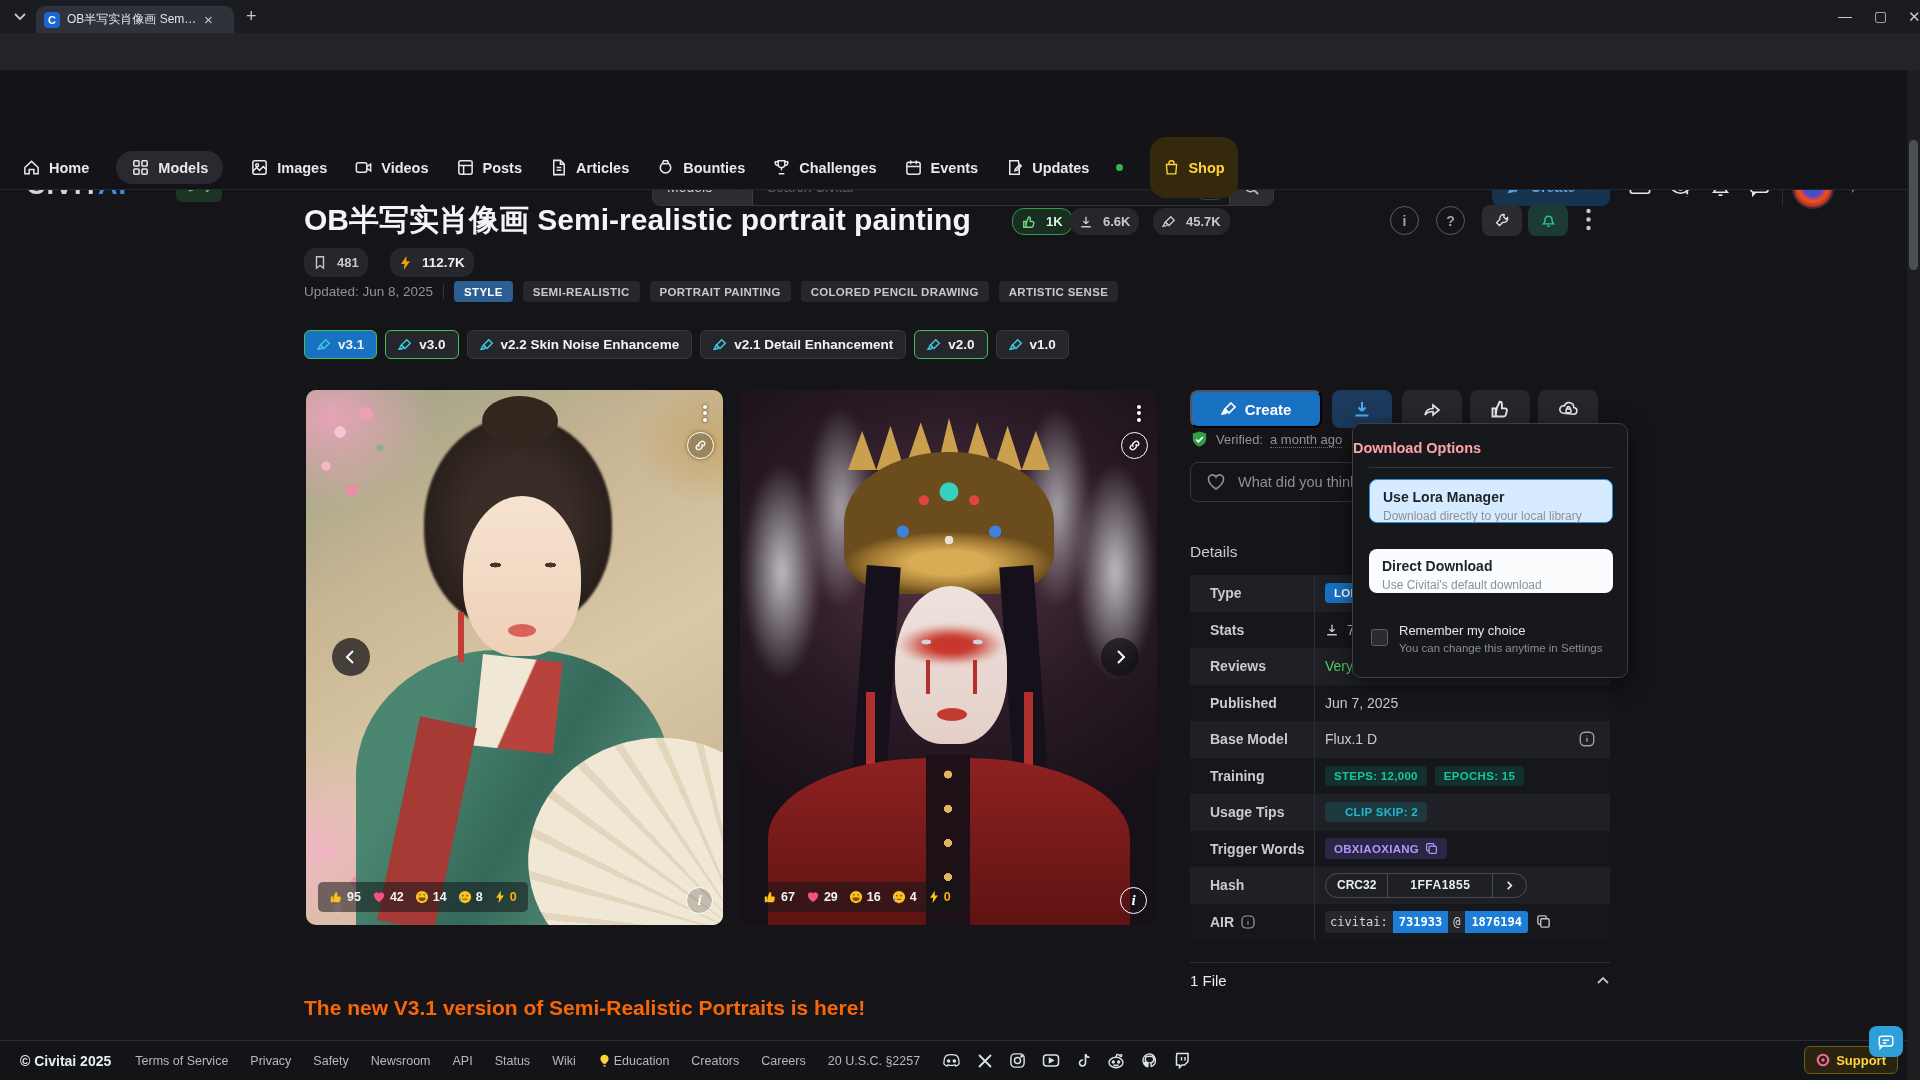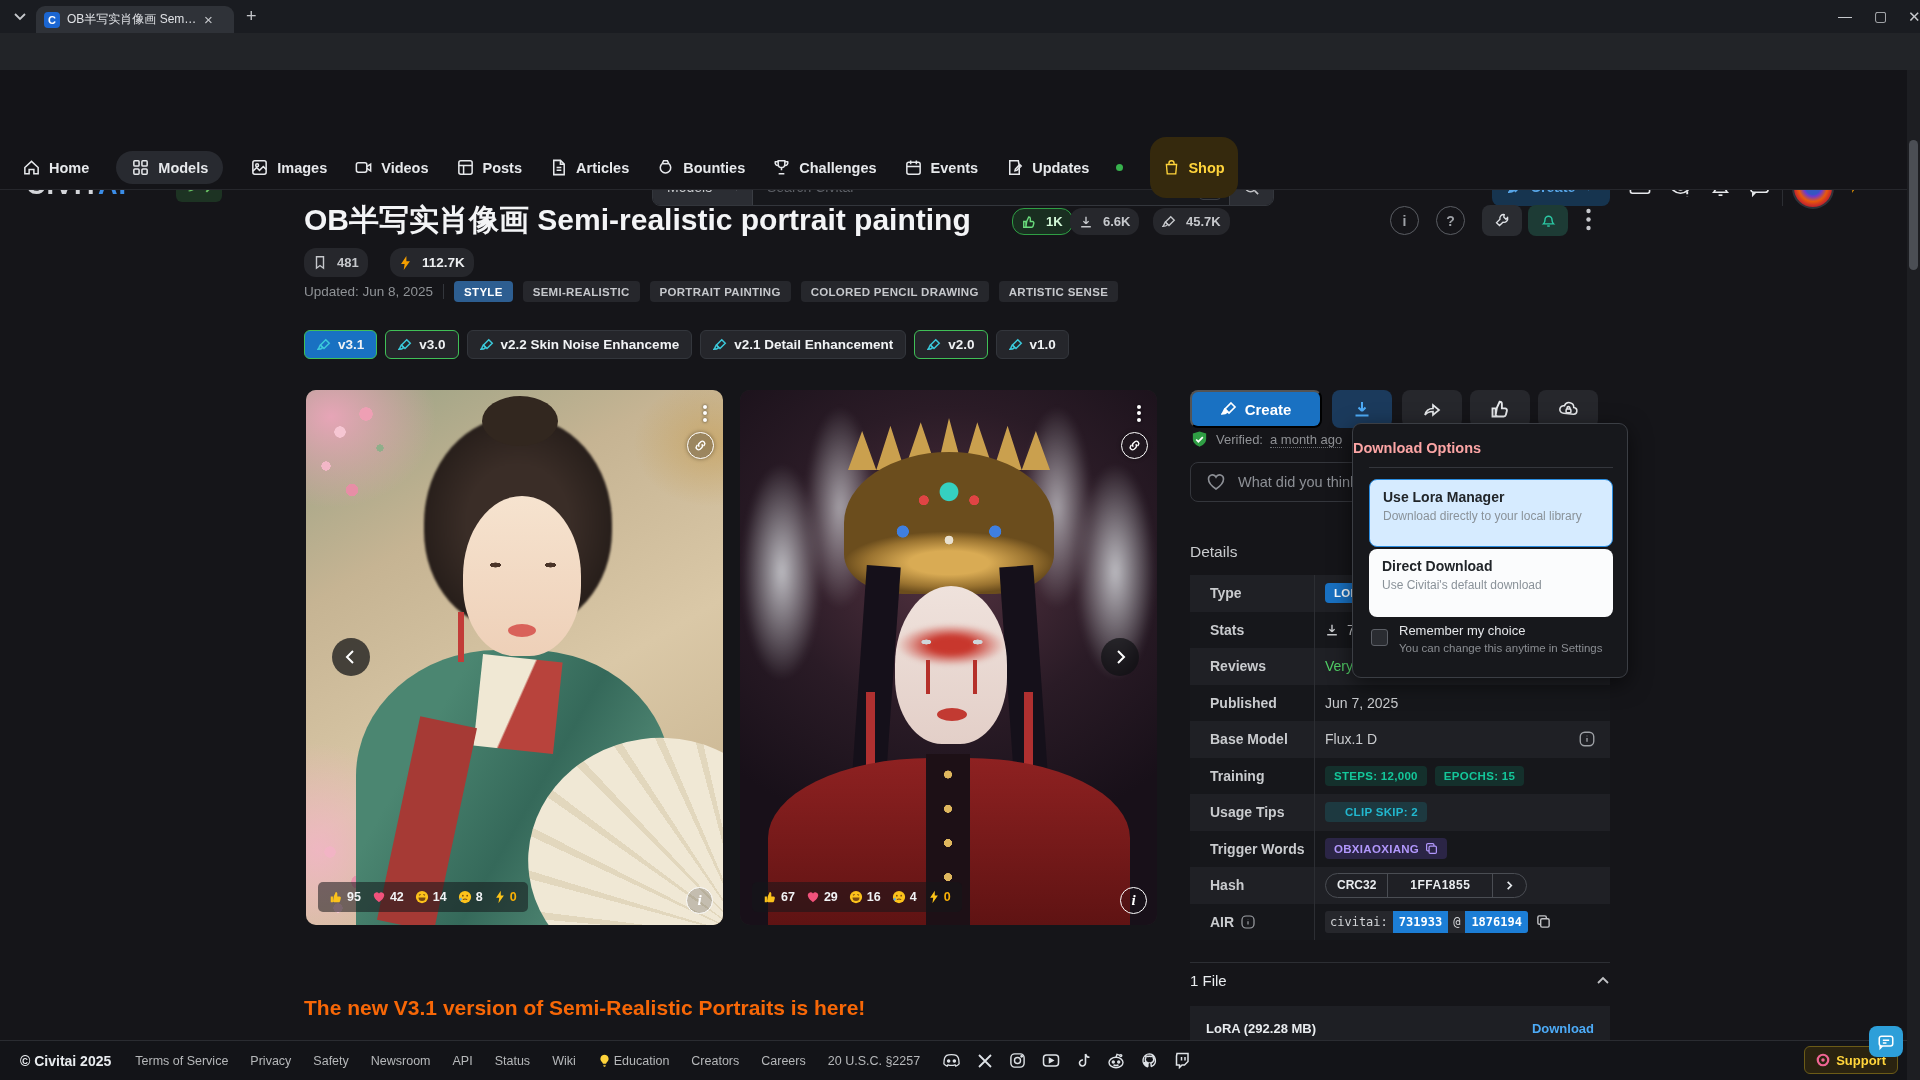--- a/index.html
+++ b/index.html
@@ -232,21 +232,21 @@
   #file-row { left:1190px; top:1006px; width:420px; height:44px; background:#1e1f24;
     justify-content:space-between; padding:0 16px; }
   #file-row .fname { font-size:13px; font-weight:bold; color:#e9ecef; }
   #file-row .dl { font-size:13px; font-weight:bold; color:#4dabf7; }
 
   
   #popup { left:1352px; top:423px; width:276px; height:255px; background:#17181c;
     border:1px solid #3b3e44; border-radius:9px; z-index:50; box-shadow:0 6px 22px rgba(0,0,0,.55); }
   #popup-title { position:absolute; left:0; top:16px; font-size:14.5px; font-weight:bold; color:#fca5a5; }
   #popup-hr { position:absolute; left:16px; top:43px; width:244px; height:1px; background:#34363c; }
-  .popt { position:absolute; left:16px; width:244px; height:68px; border-radius:8px; padding:9px 13px; }
+  .popt { position:absolute; left:16px; width:244px; height:44px; border-radius:8px; padding:9px 13px; }
   #popt1 { top:55px; background:#d6ebff; border:1.5px solid #2b8de0; }
   #popt2 { top:125px; background:#fbfcfd; }
   .popt .pt { font-size:14px; font-weight:bold; color:#212529; }
   .popt .pd { font-size:12px; color:#8a9299; margin-top:4px; }
   #remember-cb { position:absolute; left:18px; top:205px; width:17px; height:17px; appearance:none;
     background:#2a2c31; border:1px solid #5c5f66; border-radius:3px; }
   #remember-lbl { position:absolute; left:46px; top:199px; font-size:13px; color:#e4e6e9; }
   #remember-desc { position:absolute; left:46px; top:218px; font-size:11.5px; color:#8a8d92; }
 
   
@@ -903,24 +903,20 @@
     </div>
   </div>
 
   <div id="file-divider" class="abs"></div>
   <div id="file-head" class="abs flex">
     <span>1 File</span>
     <svg width="14" height="14" viewBox="0 0 14 14" fill="none" stroke="#c1c2c5" stroke-width="1.8">
         <path d="M2 9l5-5 5 5"></path>
       </svg>
   </div>
-  <div id="file-row" class="abs flex">
-    <span class="fname">LoRA (292.28 MB)</span>
-    <span class="dl">Download</span>
-  </div>
 
   <div id="popup" class="abs">
     <div id="popup-title">Download Options</div>
     <div id="popup-hr"></div>
     <div id="popt1" class="popt">
       <div class="pt">Use Lora Manager</div>
       <div class="pd">Download directly to your local library</div>
     </div>
     <div id="popt2" class="popt">
       <div class="pt">Direct Download</div>

